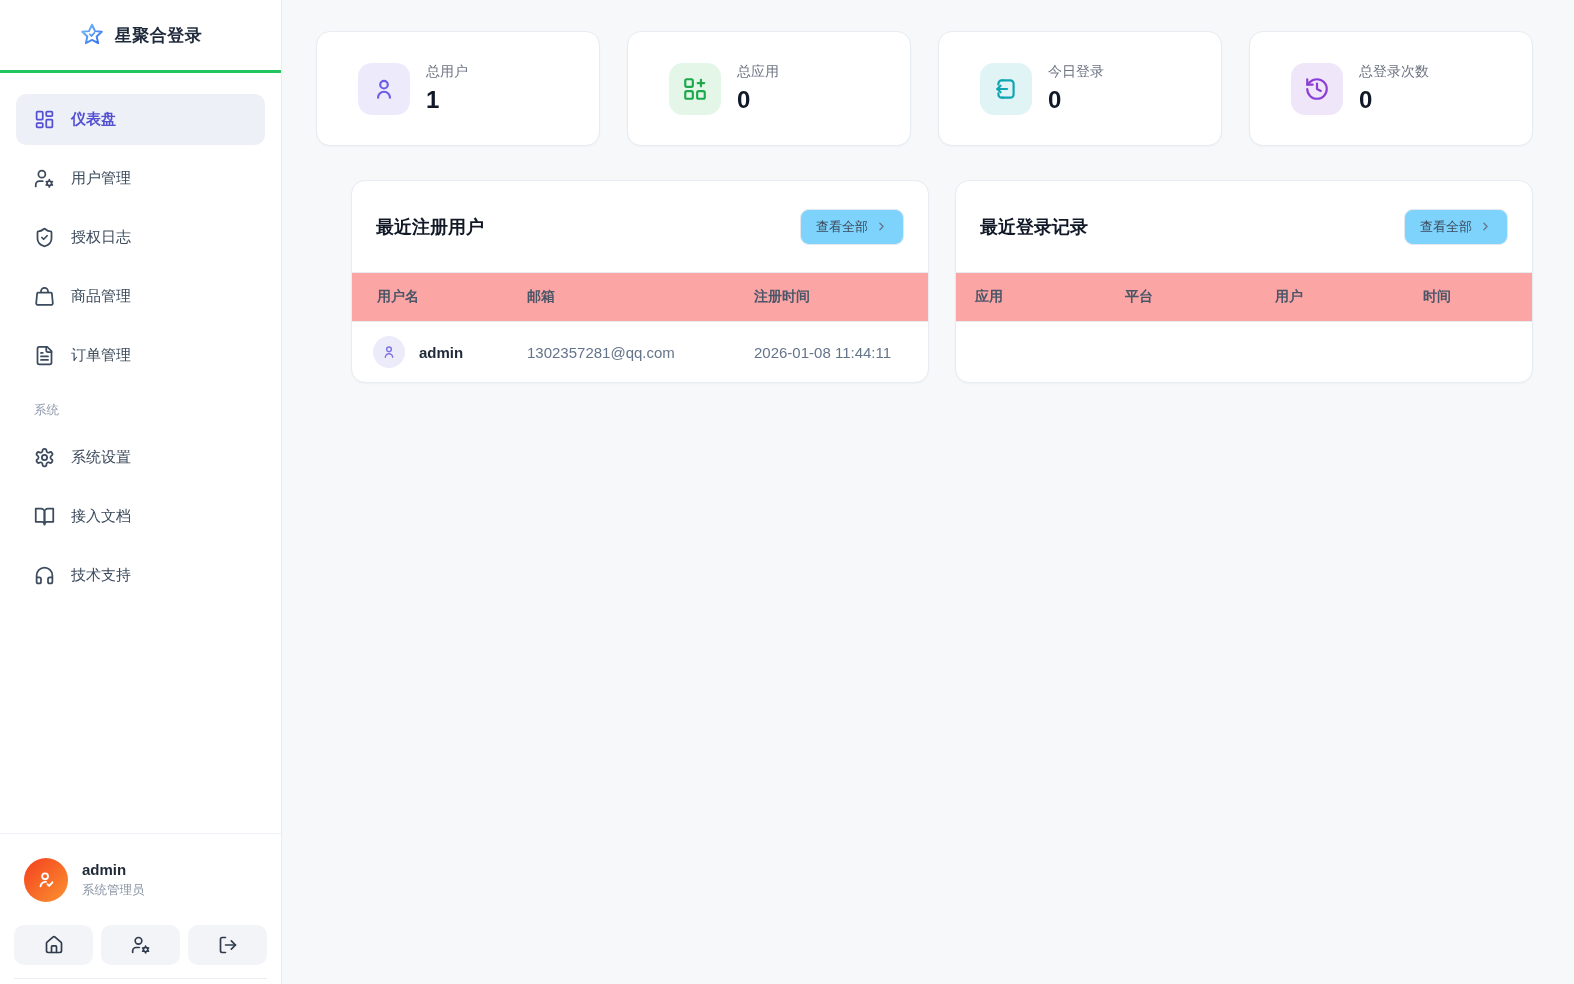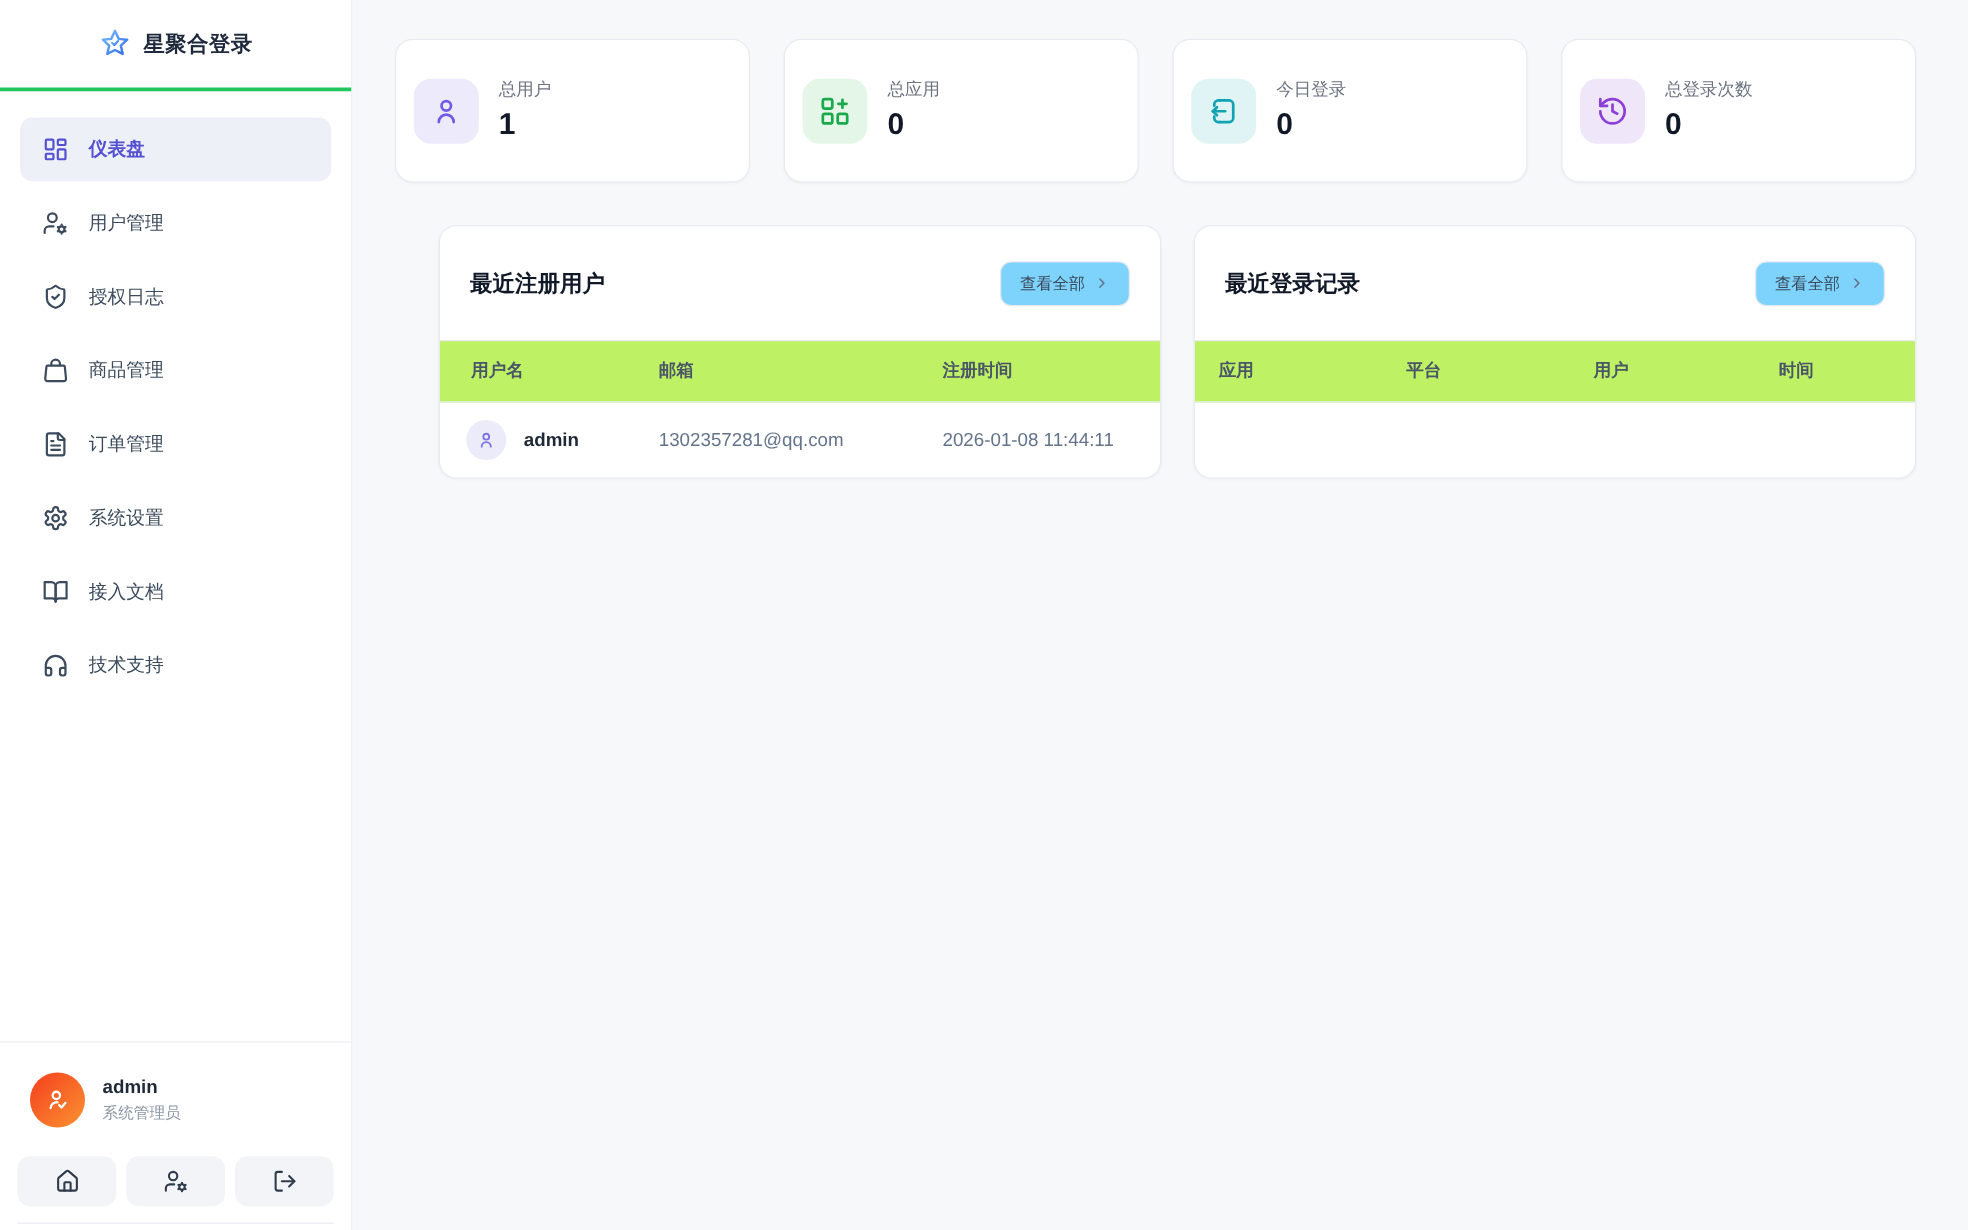--- a/index.html
+++ b/index.html
@@ -27,37 +27,37 @@
   .avatar { width:44px; height:44px; border-radius:50%; background:linear-gradient(135deg,#f43f1e,#fb9331); display:flex; align-items:center; justify-content:center; color:#fff; flex:none; }
   .profile-name { font-size:15px; font-weight:700; color:#1f2937; }
   .profile-role { font-size:12.5px; color:#8a94a4; margin-top:4px; }
   .footer-buttons { display:flex; gap:8px; }
   .footer-btn { flex:1; height:40px; border-radius:10px; background:#f2f4f7; border:none; display:flex; align-items:center; justify-content:center; color:#2f3b4c; cursor:pointer; }
   .sidebar-hairline { height:1px; background:#e9ecf1; margin-top:13px; }
 
   
   .main { flex:1; padding:31px 41px 0 34px; }
   .stats { display:flex; gap:27px; margin-bottom:34px; }
-  .stat-card { flex:1; height:115px; background:#fff; border:1px solid #e7ebf2; border-radius:14px; display:flex; align-items:center; padding-left:14px; gap:16px; box-shadow:0 1px 2px rgba(16,24,40,.03); }
+  .stat-card { flex:1; height:115px; background:#fff; border:1px solid #e7ebf2; border-radius:14px; display:flex; align-items:center; padding-left:41px; gap:16px; box-shadow:0 1px 2px rgba(16,24,40,.03); }
   .stat-icon { width:52px; height:52px; border-radius:14px; display:flex; align-items:center; justify-content:center; flex:none; }
   .stat-icon.c-users   { background:#edeafc; color:#6d5ce6; }
   .stat-icon.c-apps    { background:#e4f6e8; color:#1ba94c; }
   .stat-icon.c-logins  { background:#e0f4f6; color:#10a3b2; }
   .stat-icon.c-total   { background:#efe6fa; color:#8b3fd6; }
   .stat-label { font-size:14px; color:#6b7280; }
   .stat-value { font-size:24px; font-weight:700; color:#111827; margin-top:5px; }
 
   .panels { display:flex; gap:26px;padding-left:35px; }
   .panel { flex:1; background:#fff; border:1px solid #e7ebf2; border-radius:14px; overflow:hidden; box-shadow:0 1px 2px rgba(16,24,40,.03); }
   .panel-header { height:91px; display:flex; align-items:center; justify-content:space-between; padding:0 24px; }
   .panel-title { font-size:18px; font-weight:700; color:#111827; }
   .view-all { height:36px; display:flex; align-items:center; gap:7px; padding:0 15px; background:#7dd3fc; border:1px solid #e3e8ef; border-radius:9px; font-size:13px; color:#3b4a5c; cursor:pointer; font-family:inherit; }
   .view-all svg { color:#64748b; }
 
-  .thead { height:50px; background:#bef264; border-top:1px solid #e8ecf2; border-bottom:1px solid #e8ecf2; display:grid; align-items:center; font-size:14px; font-weight:700; color:#4a5668; }
+  .thead { height:50px; background:#fca5a5; border-top:1px solid #e8ecf2; border-bottom:1px solid #e8ecf2; display:grid; align-items:center; font-size:14px; font-weight:700; color:#4a5668; }
   .thead.cols-reg { grid-template-columns:150px 227px 1fr; padding:0 25px; }
   .thead.cols-login { grid-template-columns:150px 150px 148px 1fr; padding:0 19px; }
   .trow { height:60px; display:grid; grid-template-columns:150px 227px 1fr; align-items:center; padding:0 25px; font-size:15px; color:#64748b; }
   .user-cell { display:flex; align-items:center; gap:14px; margin-left:-4px; }
   .row-avatar { width:32px; height:32px; border-radius:50%; background:#ecebfa; display:flex; align-items:center; justify-content:center; color:#7b74e4; flex:none; }
   .username { font-weight:700; color:#1f2937; font-size:15px; }
   .empty-body { height:60px; }
 </style>
 </head>
 <body>
@@ -138,20 +138,21 @@
             <path d="M14 2v4a2 2 0 0 0 2 2h4"></path>
             <path d="M10 9H8"></path>
             <path d="M16 13H8"></path>
             <path d="M16 17H8"></path>
           </svg>
       </span>
       <span>订单管理</span>
     </div>
 
 
+    <div class="nav-section">系统</div>
 
     <div class="nav-item">
       <span>
         <svg viewBox="0 0 24 24" fill="none" stroke="currentColor" stroke-width="2" stroke-linecap="round" stroke-linejoin="round">
             <path d="M12.22 2h-.44a2 2 0 0 0-2 2v.18a2 2 0 0 1-1 1.73l-.43.25a2 2 0 0 1-2 0l-.15-.08a2 2 0 0 0-2.73.73l-.22.38a2 2 0 0 0 .73 2.73l.15.1a2 2 0 0 1 1 1.72v.51a2 2 0 0 1-1 1.74l-.15.09a2 2 0 0 0-.73 2.73l.22.38a2 2 0 0 0 2.73.73l.15-.08a2 2 0 0 1 2 0l.43.25a2 2 0 0 1 1 1.73V20a2 2 0 0 0 2 2h.44a2 2 0 0 0 2-2v-.18a2 2 0 0 1 1-1.73l.43-.25a2 2 0 0 1 2 0l.15.08a2 2 0 0 0 2.73-.73l.22-.39a2 2 0 0 0-.73-2.73l-.15-.08a2 2 0 0 1-1-1.74v-.5a2 2 0 0 1 1-1.74l.15-.09a2 2 0 0 0 .73-2.73l-.22-.38a2 2 0 0 0-2.73-.73l-.15.08a2 2 0 0 1-2 0l-.43-.25a2 2 0 0 1-1-1.73V4a2 2 0 0 0-2-2z"></path>
             <circle cx="12" cy="12" r="3"></circle>
           </svg>
       </span>
       <span>系统设置</span>
     </div>

